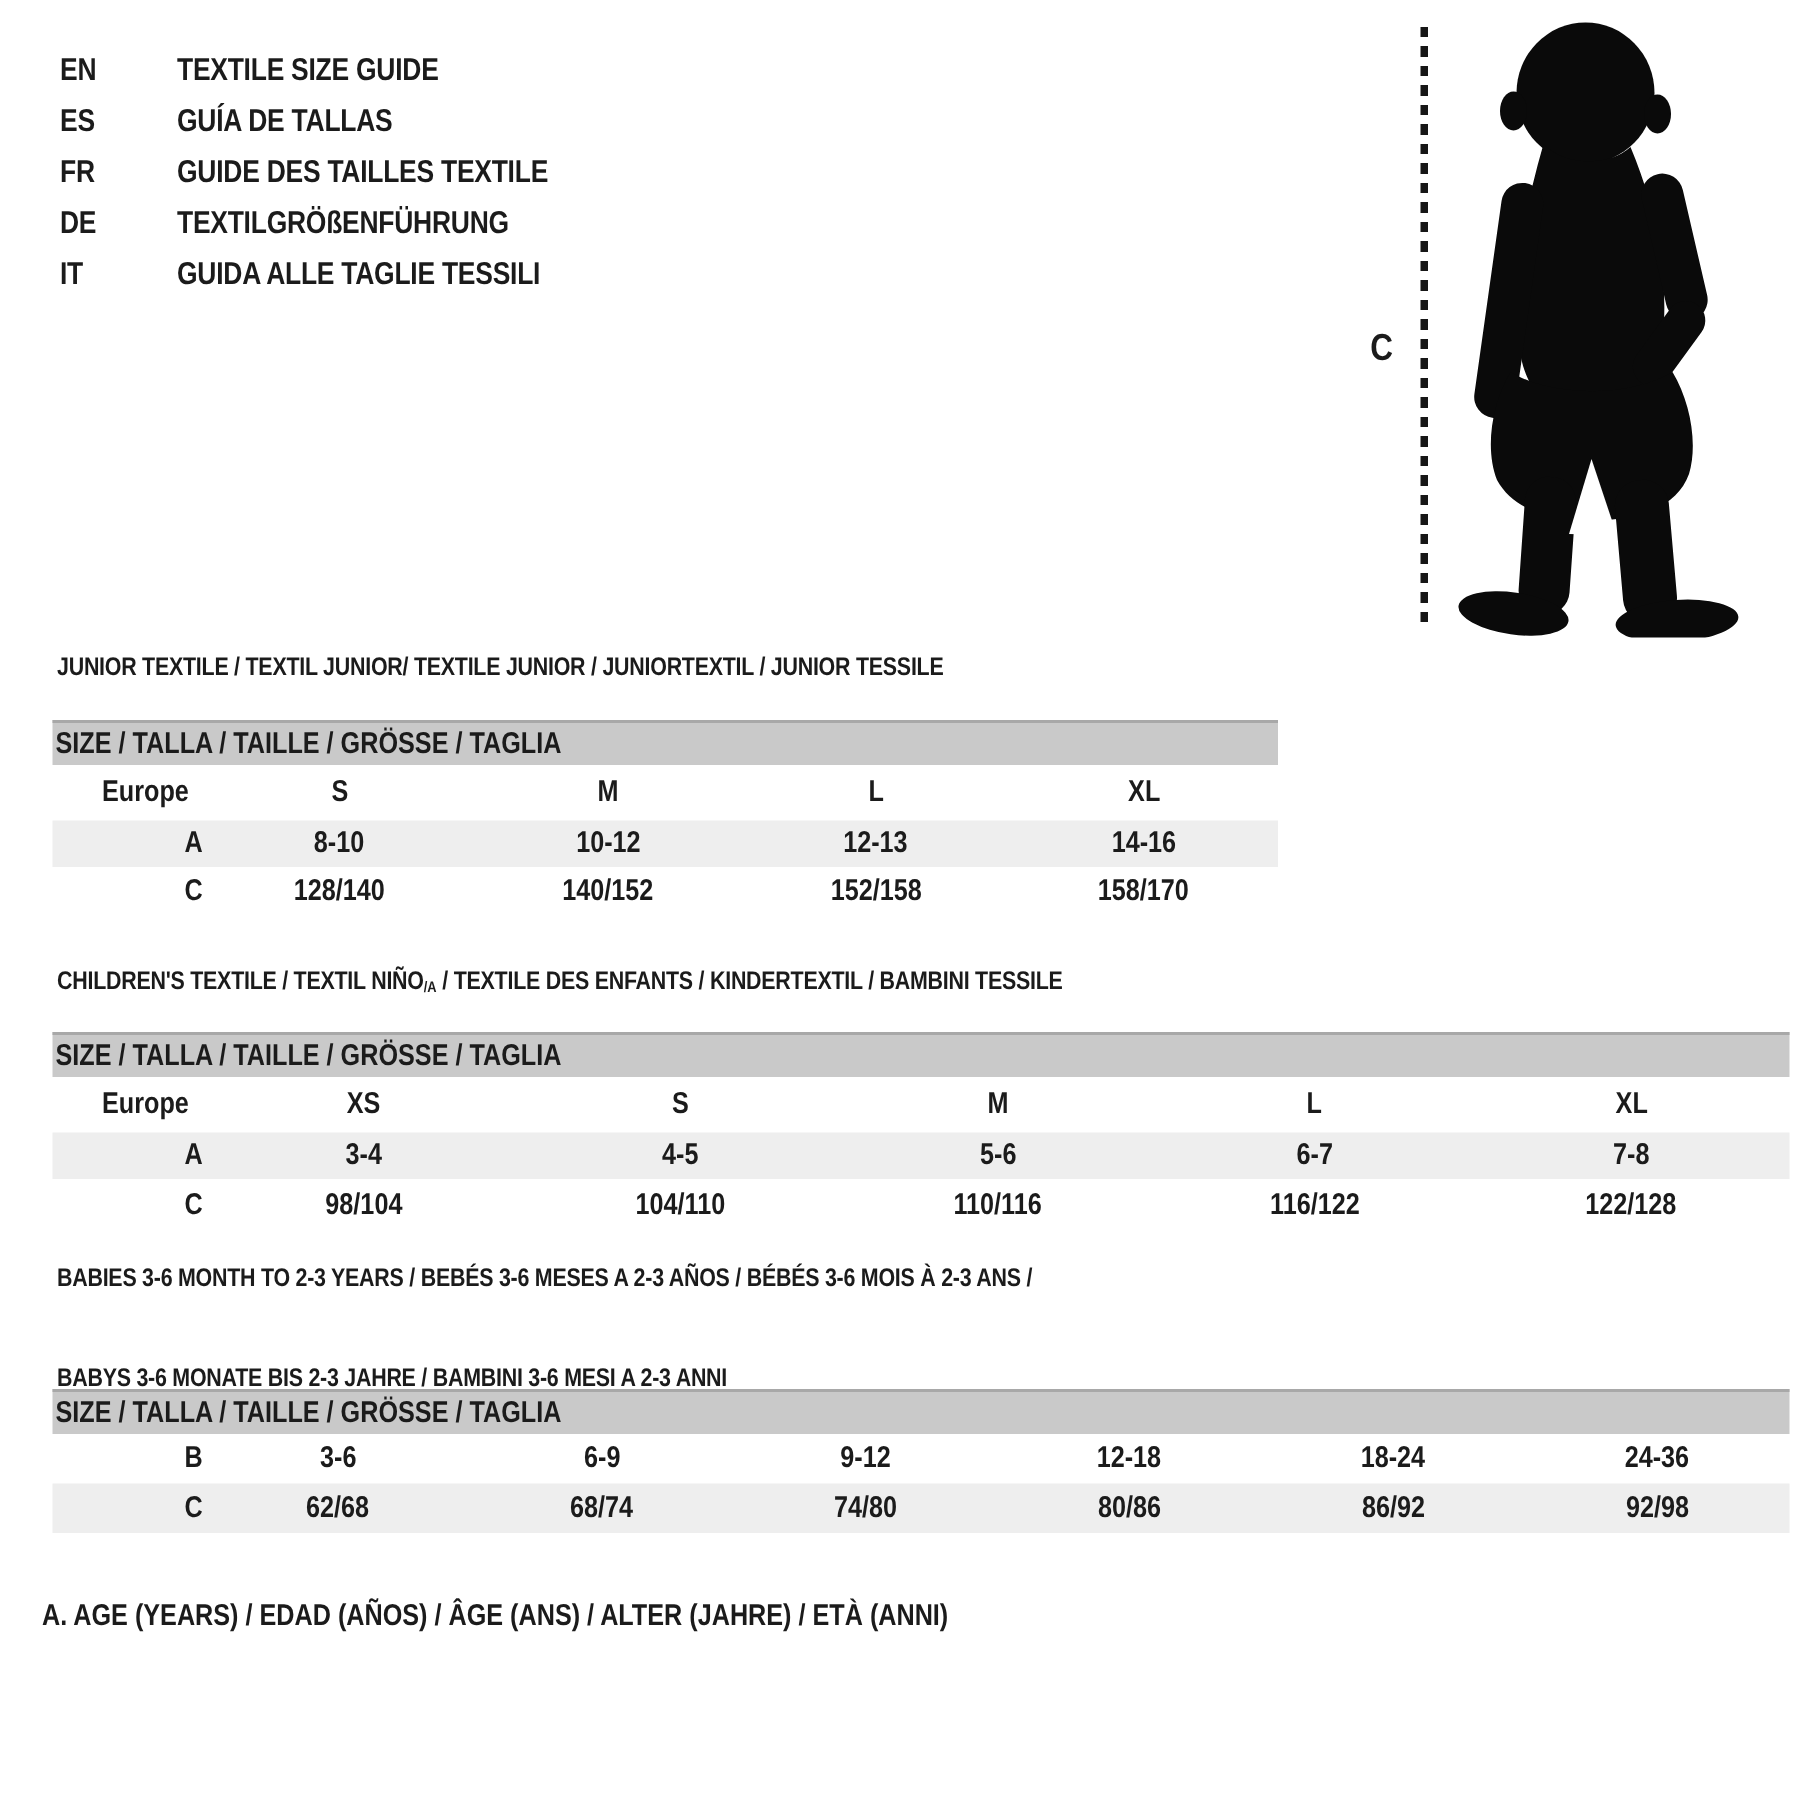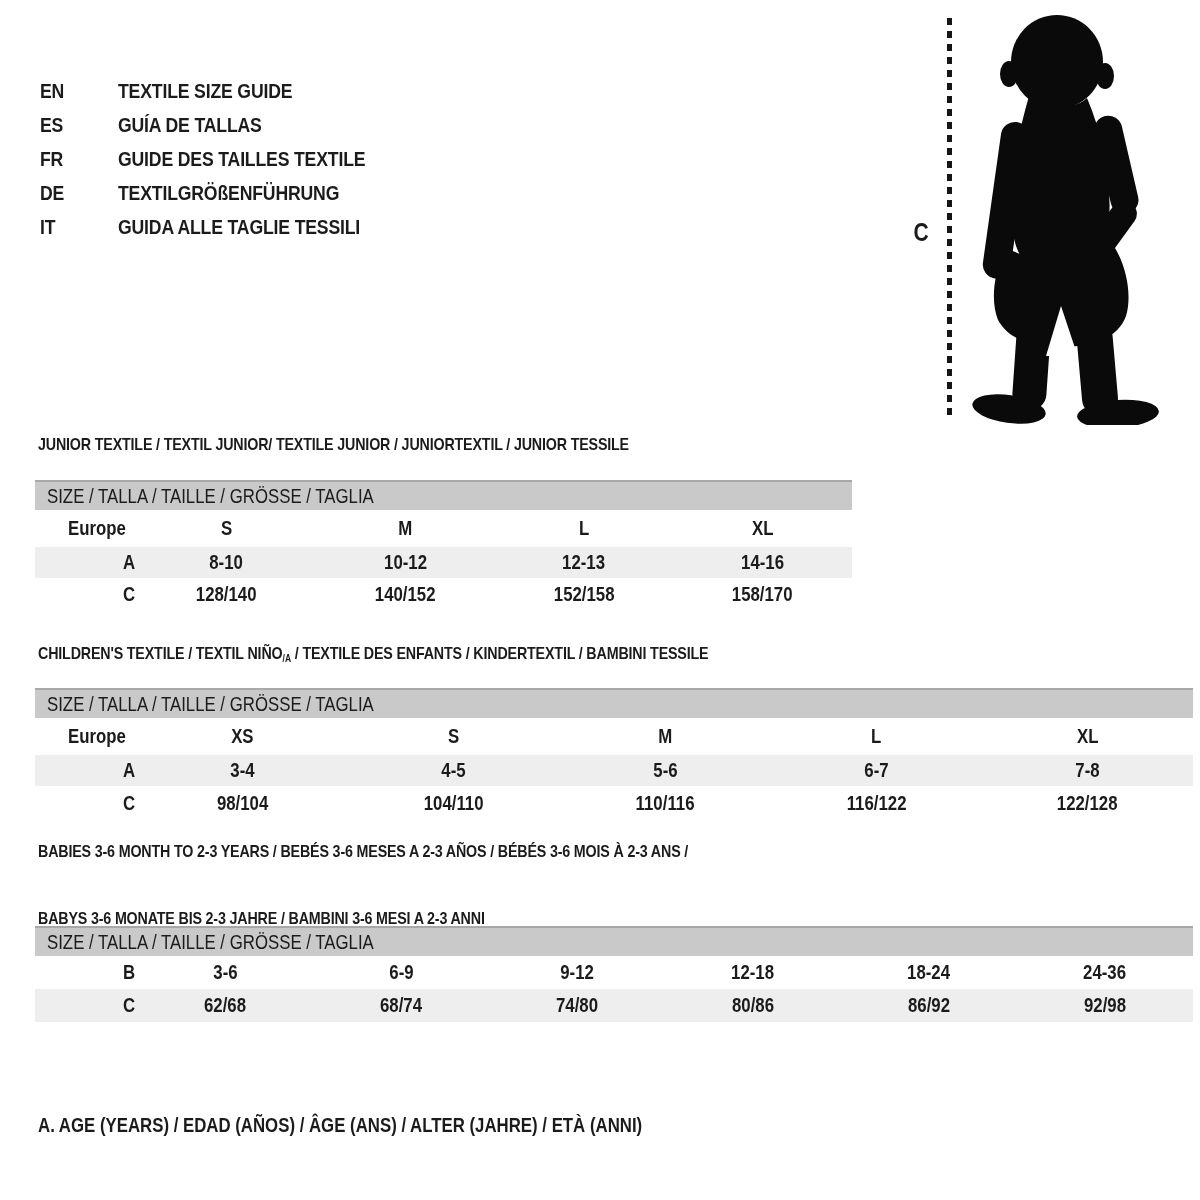--- a/index.html
+++ b/index.html
@@ -9,46 +9,46 @@
     font-family:"Liberation Sans",sans-serif;
     -webkit-font-smoothing:antialiased;
   }
   .abs{position:absolute;}
   
   .cond{display:inline-block;transform:scaleX(0.84);white-space:nowrap;}
   .cond.left{transform-origin:0 50%;}
   .subscript{font-size:0.60em;vertical-align:-0.25em;letter-spacing:0;}
 
   
-  .lang-list{left:40px;top:30px;display:grid;grid-template-columns:78px auto;margin-top:44px;}
+  .lang-list{left:40px;top:30px;display:grid;grid-template-columns:78px auto;}
   .lang-list .lrow{display:contents;}
   .lang-code,.lang-label{font-size:21px;font-weight:700;line-height:34px;letter-spacing:-0.2px;}
 
   
   .measure-line{left:947px;top:18px;width:5px;height:398px;
     background:repeating-linear-gradient(to bottom,#161616 0 7px,transparent 7px 13px);}
   .measure-label{left:912px;top:218px;font-size:25px;font-weight:700;}
 
   
   .sec-title{left:38px;font-size:17px;font-weight:700;line-height:22px;letter-spacing:-0.2px;}
   .size-table{left:35px;}
   .thead{display:flex;align-items:center;height:30px;background:#c9c9c9;
-    border-top:2px solid #a8a8a8;box-sizing:border-box;padding-left:12px;
-    font-size:20px;font-weight:400;}
+    border-top:2px solid #a8a8a8;box-sizing:border-box;padding-left:2px;
+    font-size:20px;font-weight:700;}
   .trow{display:grid;align-items:center;font-size:20px;font-weight:700;}
   .trow .cell{text-align:center;}
   .trow .cell.rlabel{text-align:right;padding-left:7px;}
   .cols4{grid-template-columns:102px repeat(4,1fr);}
   .cols5{grid-template-columns:102px repeat(5,1fr);}
   .cols6{grid-template-columns:102px repeat(6,1fr);}
   .alt{background:#eeeeee;}
   .h37{height:37px;} .h31{height:31px;} .h33{height:33px;} .h34{height:34px;}
 
   
-  .notes{left:38px;top:1066px;margin-top:48px;}
+  .notes{left:28px;top:1066px;}
   .note-line{font-size:20px;font-weight:700;line-height:22px;margin-bottom:14px;}
 </style>
 </head>
 <body>
 
 <div class="abs lang-list">
   <div class="lrow">
     <div class="lang-code"><span class="cond left">EN</span></div>
     <div class="lang-label"><span class="cond left">TEXTILE SIZE GUIDE</span></div>
   </div>

